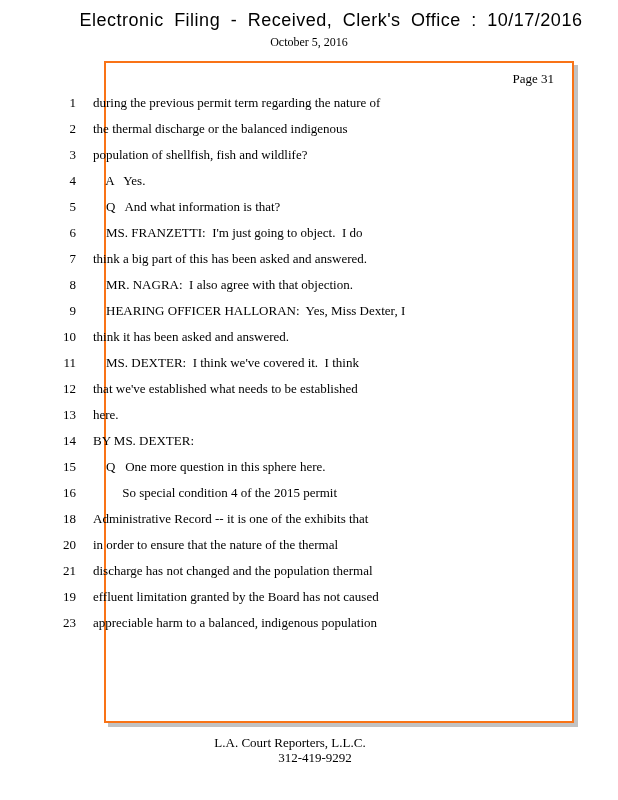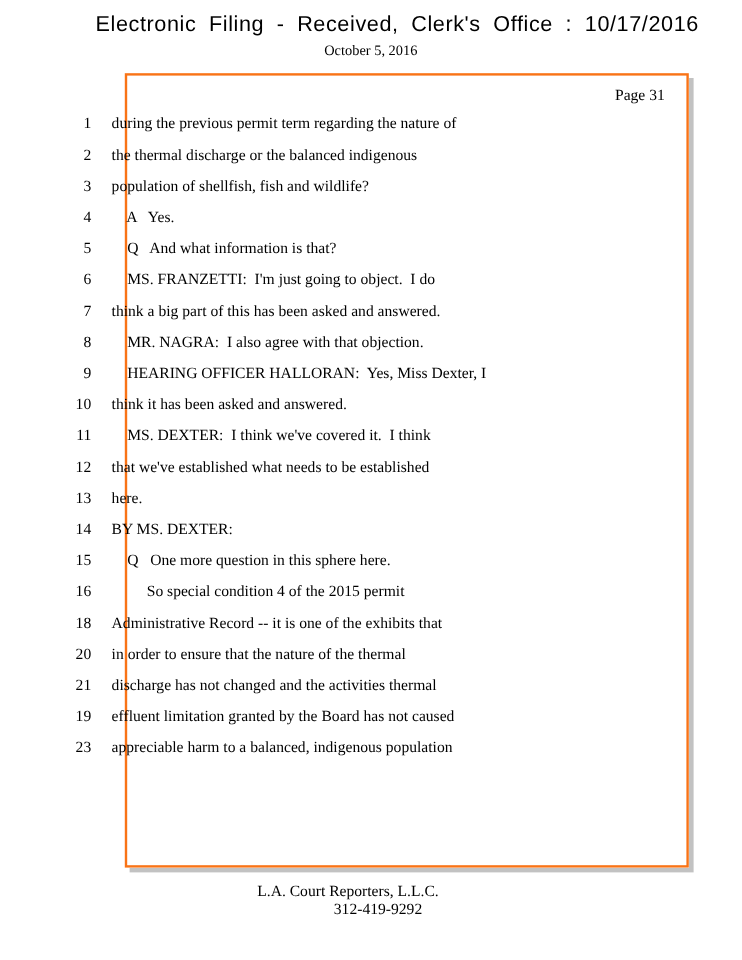--- a/index.html
+++ b/index.html
@@ -179,21 +179,21 @@
       <div class="line-row">
         <span class="line-num">18</span>
         <span class="line-text">Administrative Record -- it is one of the exhibits that</span>
       </div>
       <div class="line-row">
         <span class="line-num">20</span>
         <span class="line-text">in order to ensure that the nature of the thermal</span>
       </div>
       <div class="line-row">
         <span class="line-num">21</span>
-        <span class="line-text">discharge has not changed and the activities thermal</span>
+        <span class="line-text">discharge has not changed and the population thermal</span>
       </div>
       <div class="line-row">
         <span class="line-num">19</span>
         <span class="line-text">effluent limitation granted by the Board has not caused</span>
       </div>
       <div class="line-row">
         <span class="line-num">23</span>
         <span class="line-text">appreciable harm to a balanced, indigenous population</span>
       </div>
     </div>

